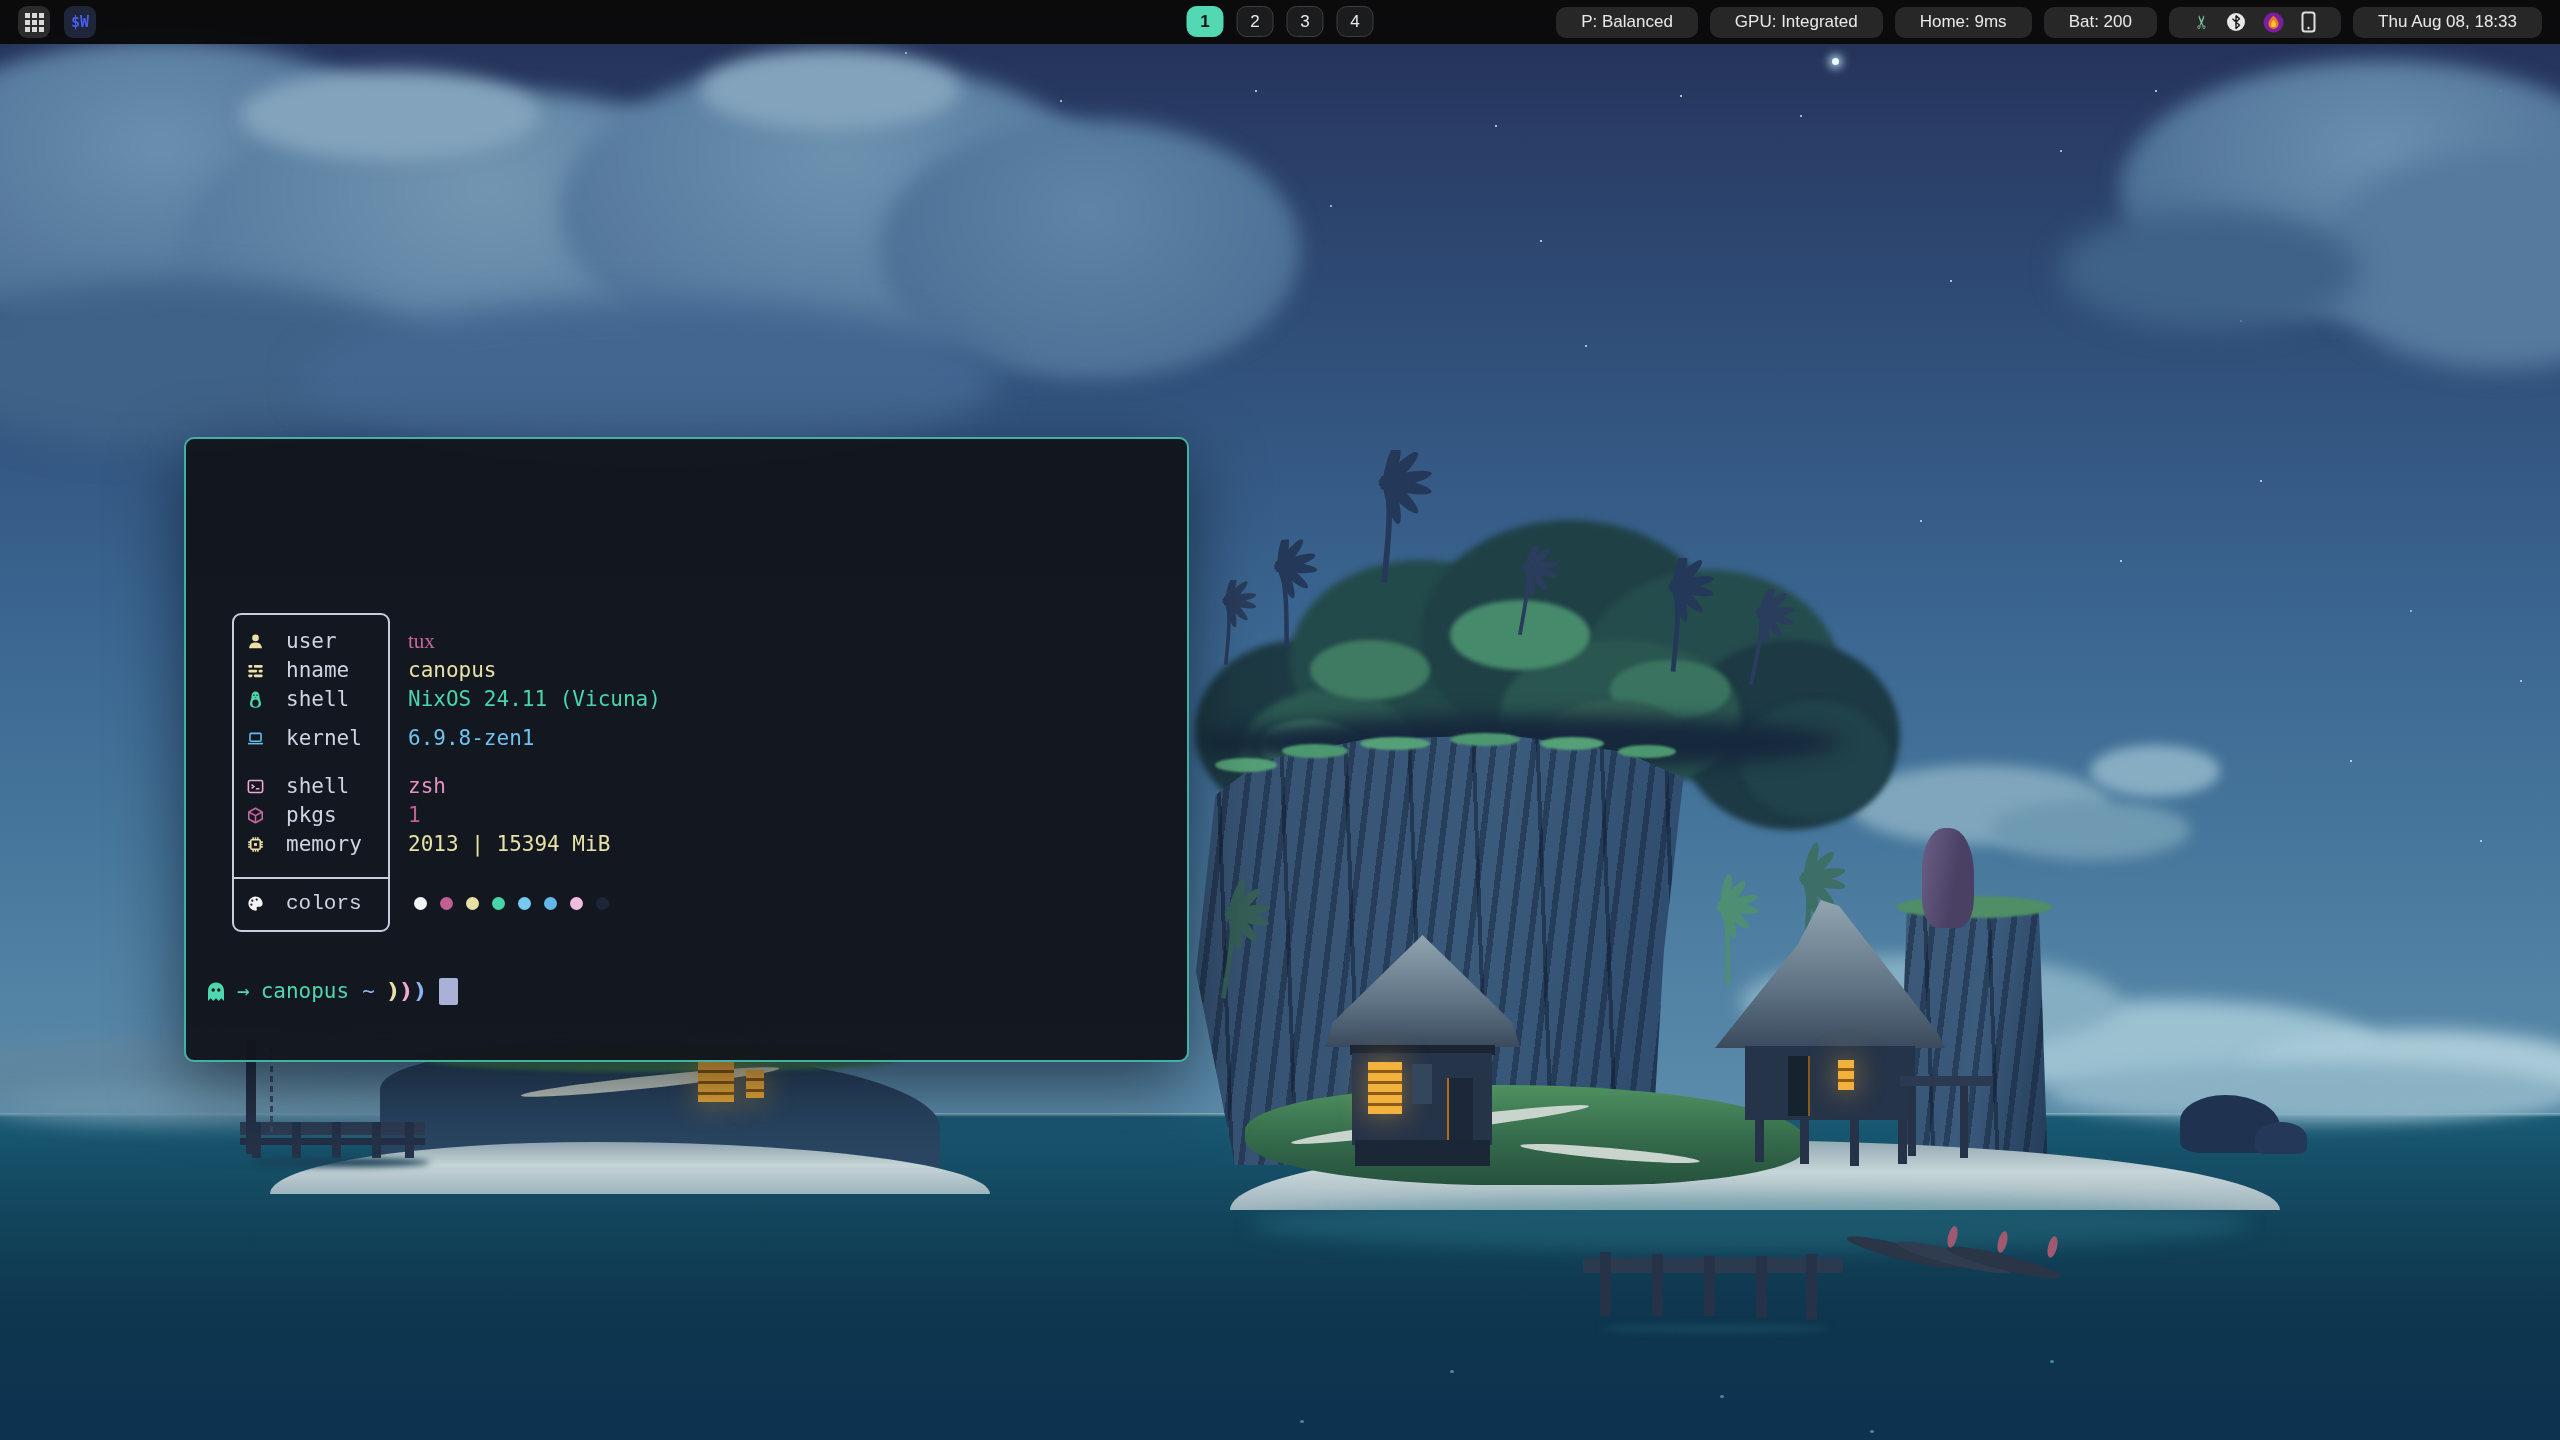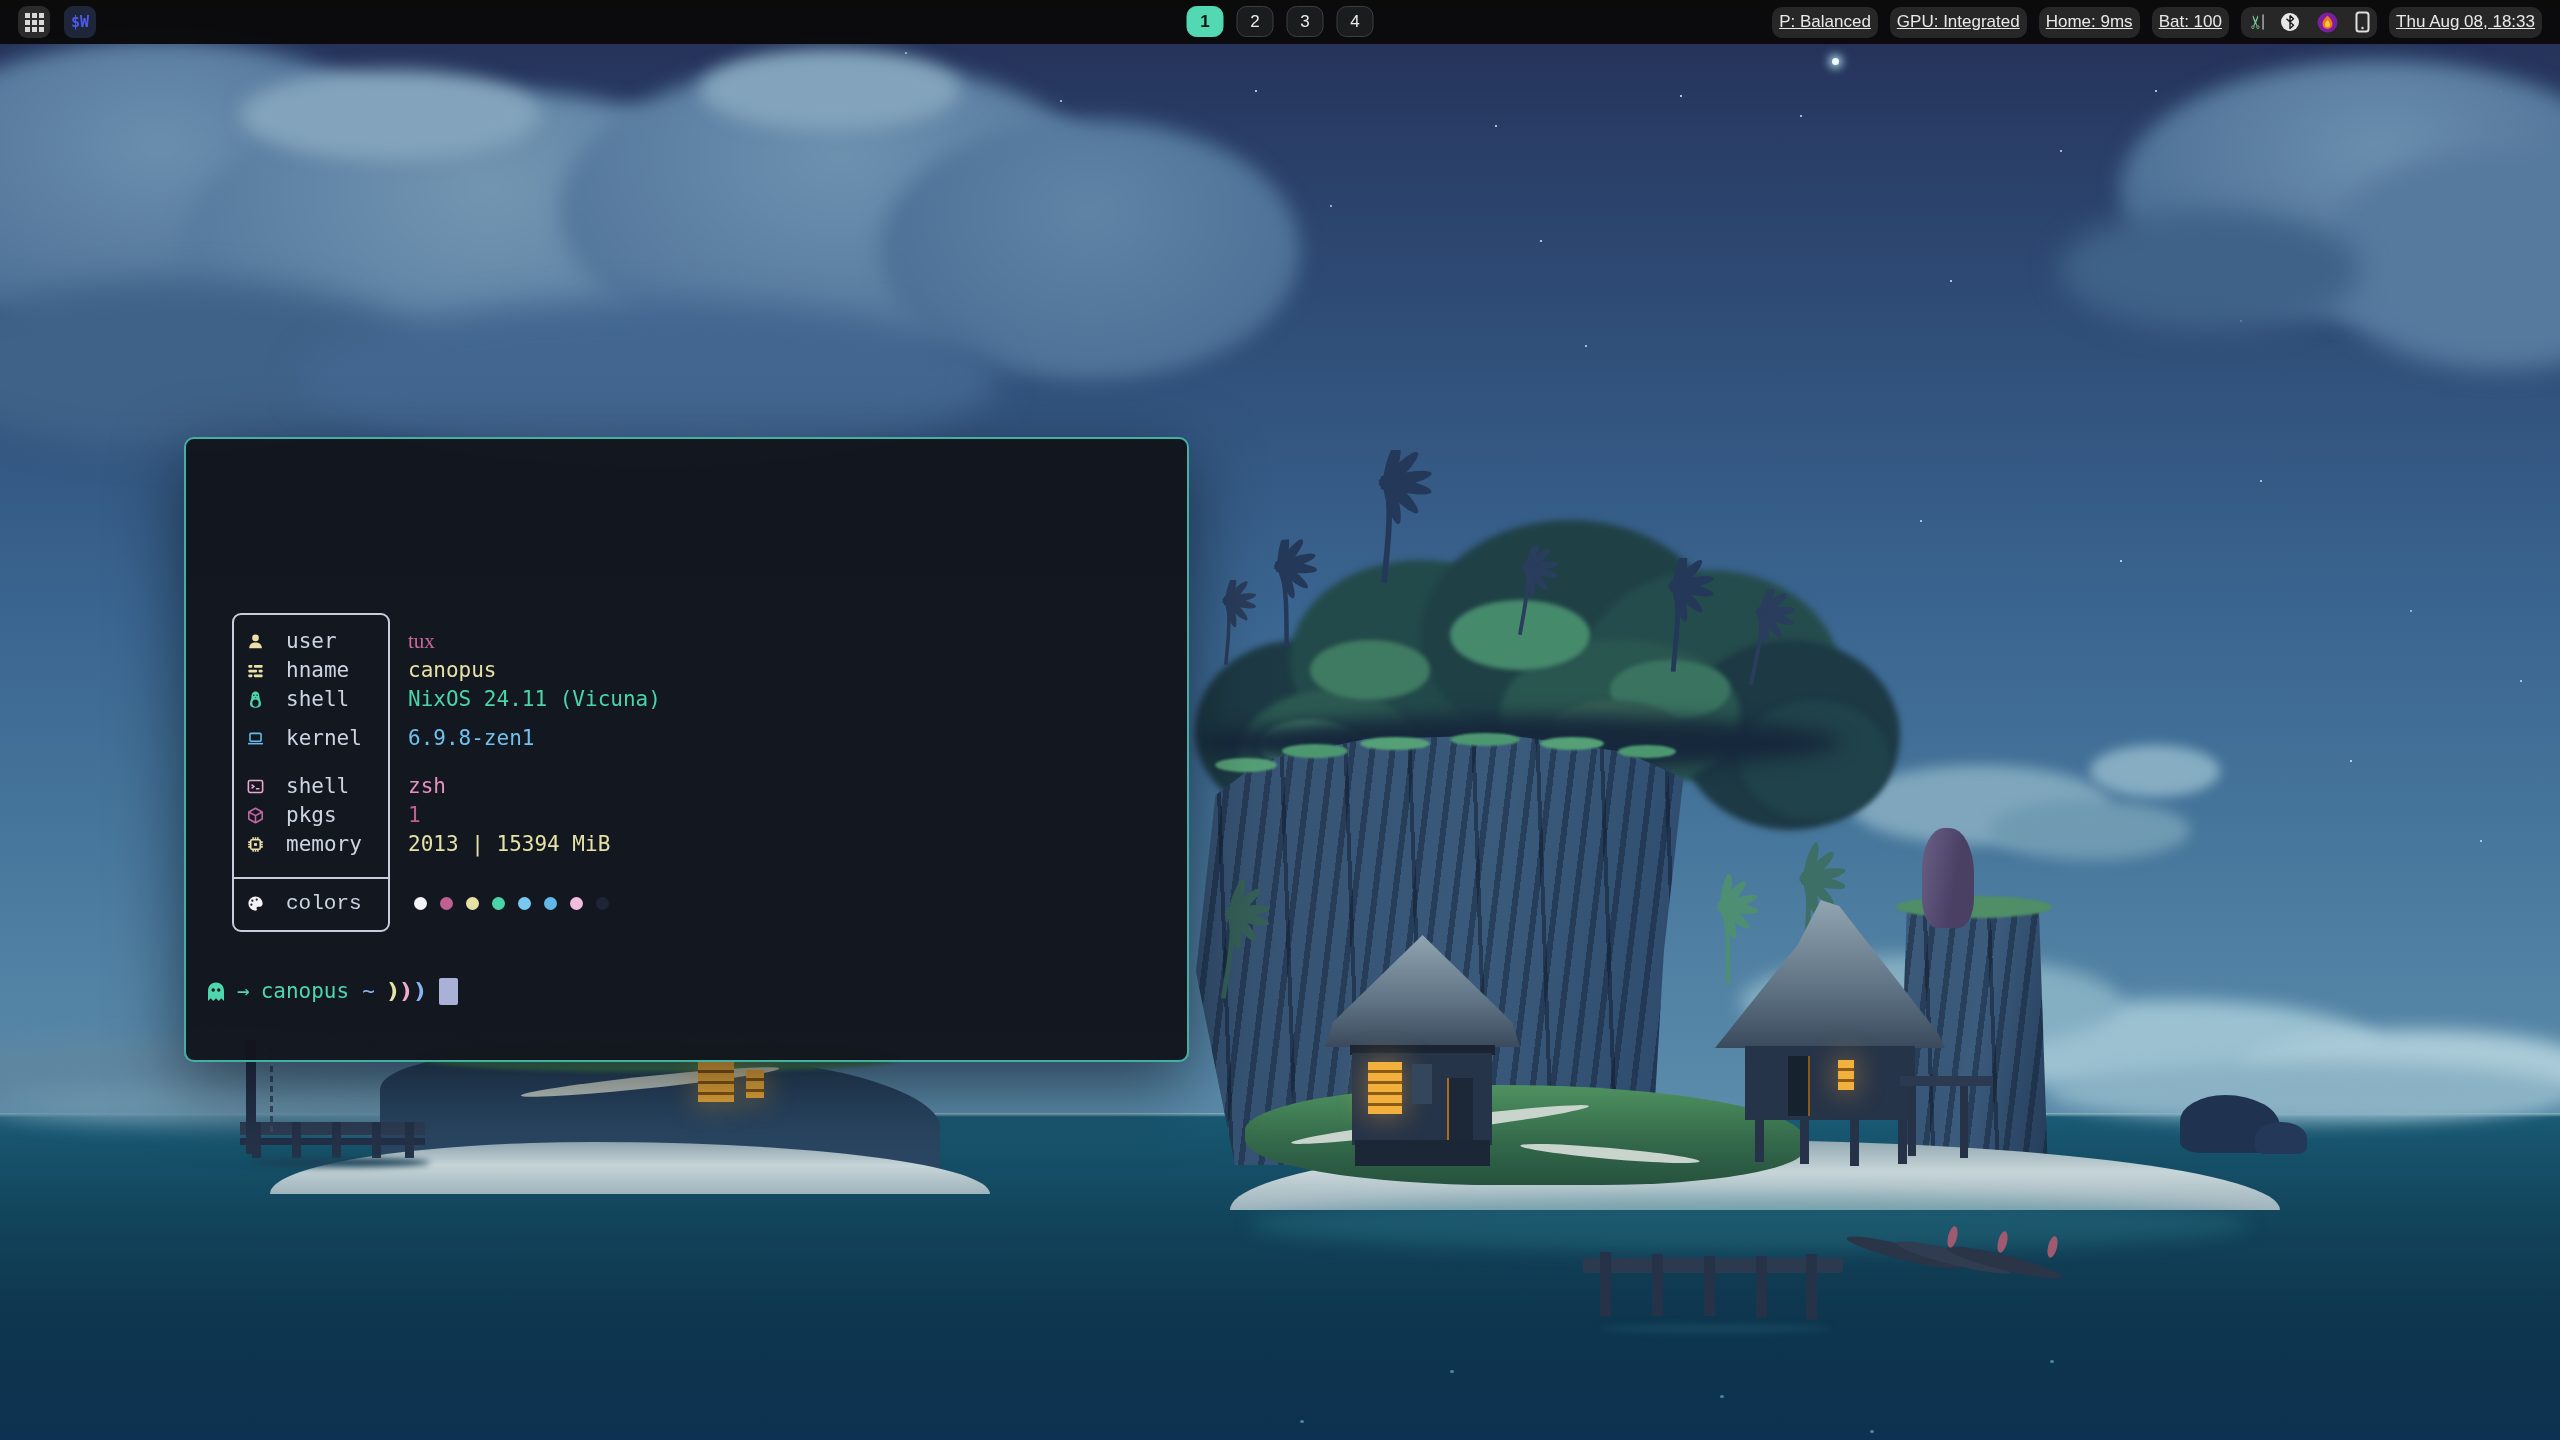--- a/index.html
+++ b/index.html
@@ -52,22 +52,22 @@
   .bar { position:absolute; left:0; top:0; width:2560px; height:44px; background:rgba(10,10,10,.97);
     display:flex; align-items:center; z-index:20; color:#e6e6e6; font-size:17px; }
   .bar-left { display:flex; gap:14px; margin-left:18px; align-items:center; }
   .tile { width:32px; height:32px; border-radius:9px; background:#2b2b2b; display:flex; align-items:center; justify-content:center; }
   .tile.logo { background:#20263a; color:#4b5cf0; font-family:"DejaVu Sans Mono",monospace; font-weight:bold; font-size:15px; }
   .ws-group { position:absolute; left:50%; top:6px; transform:translateX(-50%); display:flex; gap:13px; }
   .ws { width:37px; height:31px; border-radius:10px; background:#1b1c1e; border:1px solid #3c3e41; color:#ececec;
     display:flex; align-items:center; justify-content:center; font-size:17px; }
   .ws.active { background:#52d9b3; border-color:#52d9b3; color:#101312; font-weight:bold; }
   .bar-right { margin-left:auto; margin-right:18px; display:flex; gap:12px; align-items:center; }
-  .pill { height:31px; border-radius:10px; background:#272727; display:flex; align-items:center; padding:0 7px;
-    white-space:nowrap; color:#e9e9e9;text-decoration:underline; }
+  .pill { height:31px; border-radius:10px; background:#272727; display:flex; align-items:center; padding:0 25px;
+    white-space:nowrap; color:#e9e9e9; }
   .tray { gap:17px; }
   .tray svg, .tray .ticon { display:block; }
 
   
   .term { position:absolute; left:184px; top:437px; width:1005px; height:625px; z-index:10;
     background:rgba(18,21,28,0.97); border:2px solid #41b0a5; border-radius:10px;
     box-shadow:0 24px 70px rgba(4,8,16,.55);
     font-family:"DejaVu Sans Mono",monospace; font-size:21px; line-height:29px; }
   .ascii { position:absolute; left:20px; top:14px; color:#a9c9ef; white-space:pre;
     font-family:"DejaVu Sans Mono",monospace; font-size:21px; line-height:29px; }
@@ -289,21 +289,21 @@
       <span class="ws active">1</span>
       <span class="ws">2</span>
       <span class="ws">3</span>
       <span class="ws">4</span>
     </div>
 
     <div class="bar-right">
       <div class="pill">P: Balanced</div>
       <div class="pill">GPU: Integrated</div>
       <div class="pill">Home: 9ms</div>
-      <div class="pill">Bat: 100</div>
+      <div class="pill">Bat: 200</div>
       <div class="pill tray">
         <span class="ticon" style="color:#7cc79d;font-size:18px;transform:rotate(270deg);display:block;">✂</span>
         <svg width="20" height="20" viewBox="0 0 20 20">
           <circle cx="10" cy="10" r="9" fill="#e8e8e8"></circle>
           <path d="M10 3.5 v13 l3.5-3.2 -7-6.6 M10 16.5 l3.5-3.2 M6.5 6.7 l7 6.6 M10 3.5 l3.5 3.2 -3.5 3.3" stroke="#1a1a1a" stroke-width="1.4" fill="none" stroke-linejoin="round"></path>
         </svg>
         <svg width="21" height="21" viewBox="0 0 21 21">
           <circle cx="10.5" cy="10.5" r="10" fill="#7a1fa2"></circle>
           <path d="M10.5 3.5 C13 6.5 15.5 8.5 15.5 12 a5 5 0 0 1 -10 0 C5.5 8.5 8 6.5 10.5 3.5 Z" fill="#f07820"></path>
           <path d="M10.5 8 C12 10 13 10.8 13 12.6 a2.5 2.5 0 0 1 -5 0 C8 10.8 9 10 10.5 8 Z" fill="#f8c840"></path>

